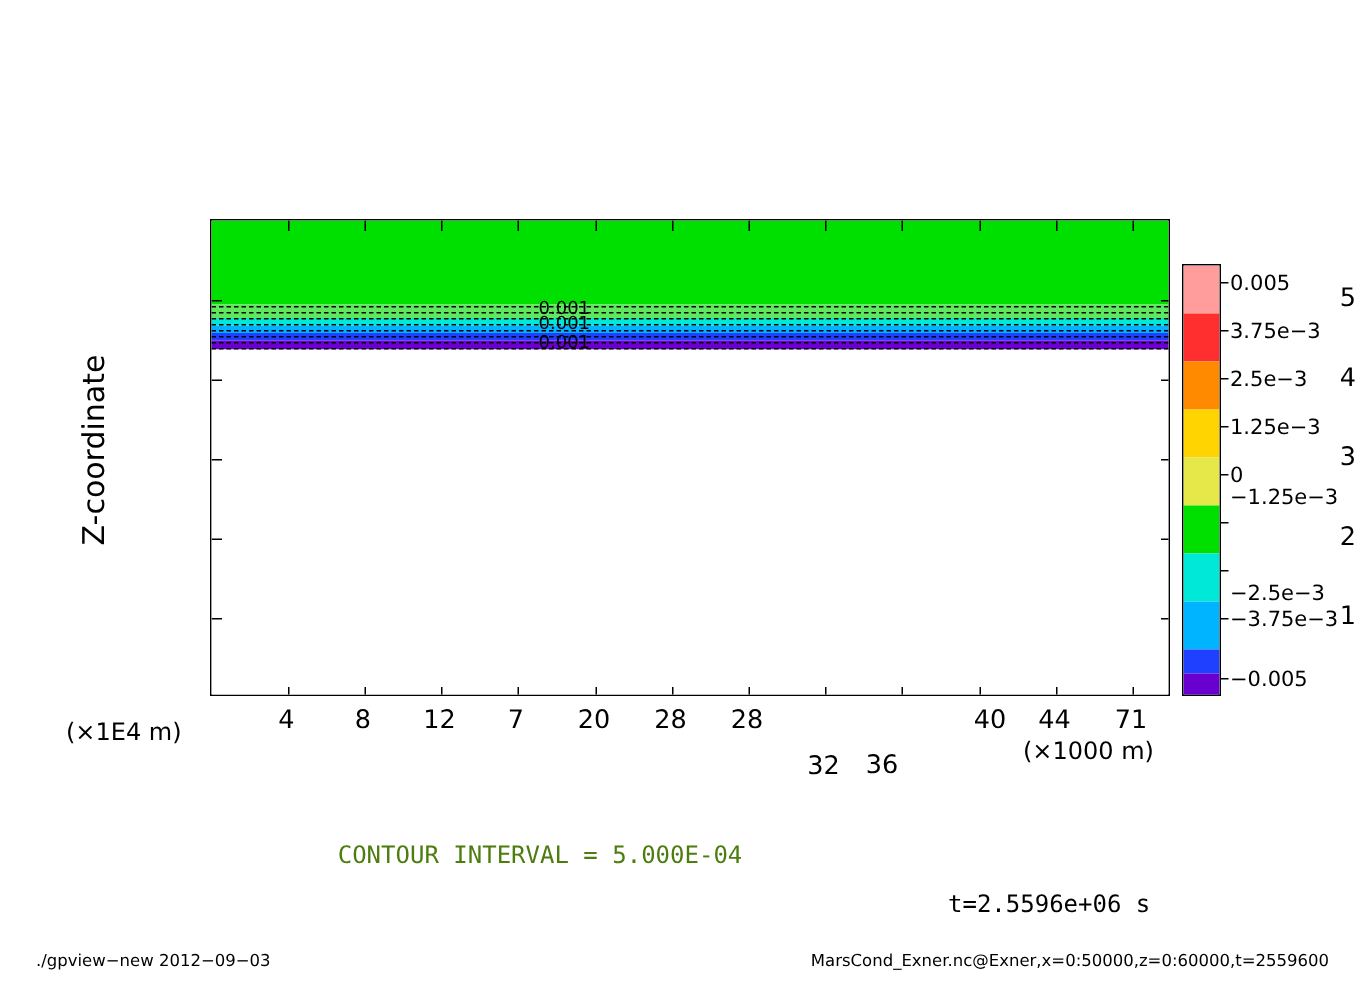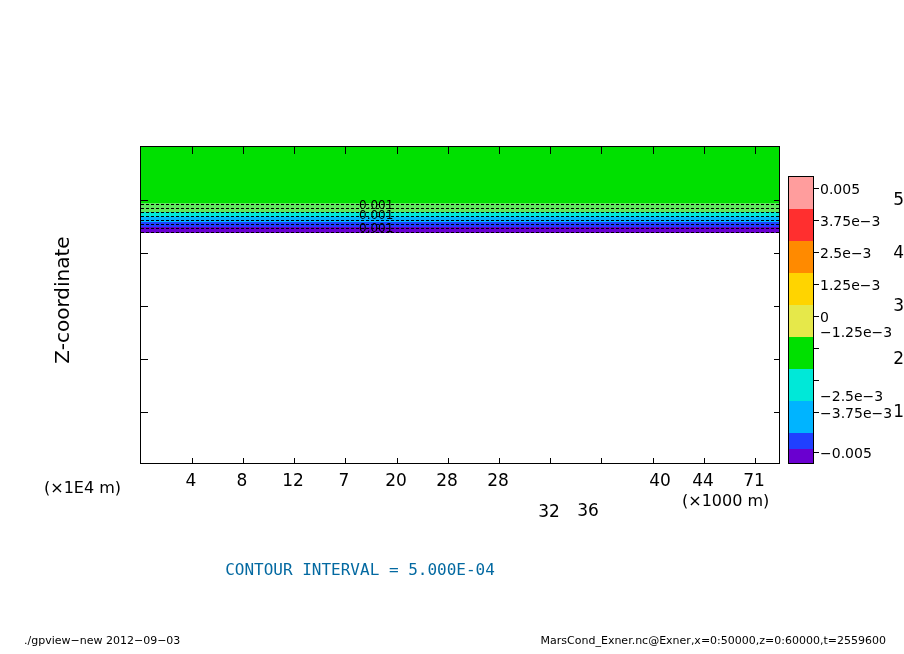--- a/index.html
+++ b/index.html
@@ -115,21 +115,21 @@
     font-size: 16px;
     color: #000000;
   }
   .contour-interval {
     position: absolute;
     left: 0;
     top: 560px;
     width: 720px;
     text-align: center;
     font-size: 16px;
-    color: #0369a1;
+    color: #4d7c0f;
     font-family: "DejaVu Sans Mono", monospace;
   }
   .time-note {
     position: absolute;
     left: 632px;
     top: 593px;
     font-size: 16px;
     color: #000000;
     font-family: "DejaVu Sans Mono", monospace;
   }
@@ -264,20 +264,21 @@
   <div class="xtick-label" style="left:568px;top:470px;margin-top:30px;">36</div>
   <div class="xtick-label" style="left:640px;top:470px;">40</div>
   <div class="xtick-label" style="left:683px;top:470px;">44</div>
   <div class="xtick-label" style="left:734px;top:470px;">71</div>
 
   <div class="ylabel">Z-coordinate</div>
   <div class="unit-left">(×1E4 m)</div>
   <div class="unit-right">(×1000 m)</div>
 
   <div class="contour-interval">CONTOUR INTERVAL = 5.000E-04</div>
+  <div class="time-note">t=2.5596e+06 s</div>
 
   <div class="colorbar">
     <div class="cb-seg" style="height:32px;background:#ff9d9d;"></div>
     <div class="cb-seg" style="height:32px;background:#ff2f2f;"></div>
     <div class="cb-seg" style="height:32px;background:#ff8a00;"></div>
     <div class="cb-seg" style="height:32px;background:#ffd400;"></div>
     <div class="cb-seg" style="height:32px;background:#e6e84a;"></div>
     <div class="cb-seg" style="height:32px;background:#00e000;"></div>
     <div class="cb-seg" style="height:32px;background:#00e8d8;"></div>
     <div class="cb-seg" style="height:32px;background:#00b4ff;"></div>

